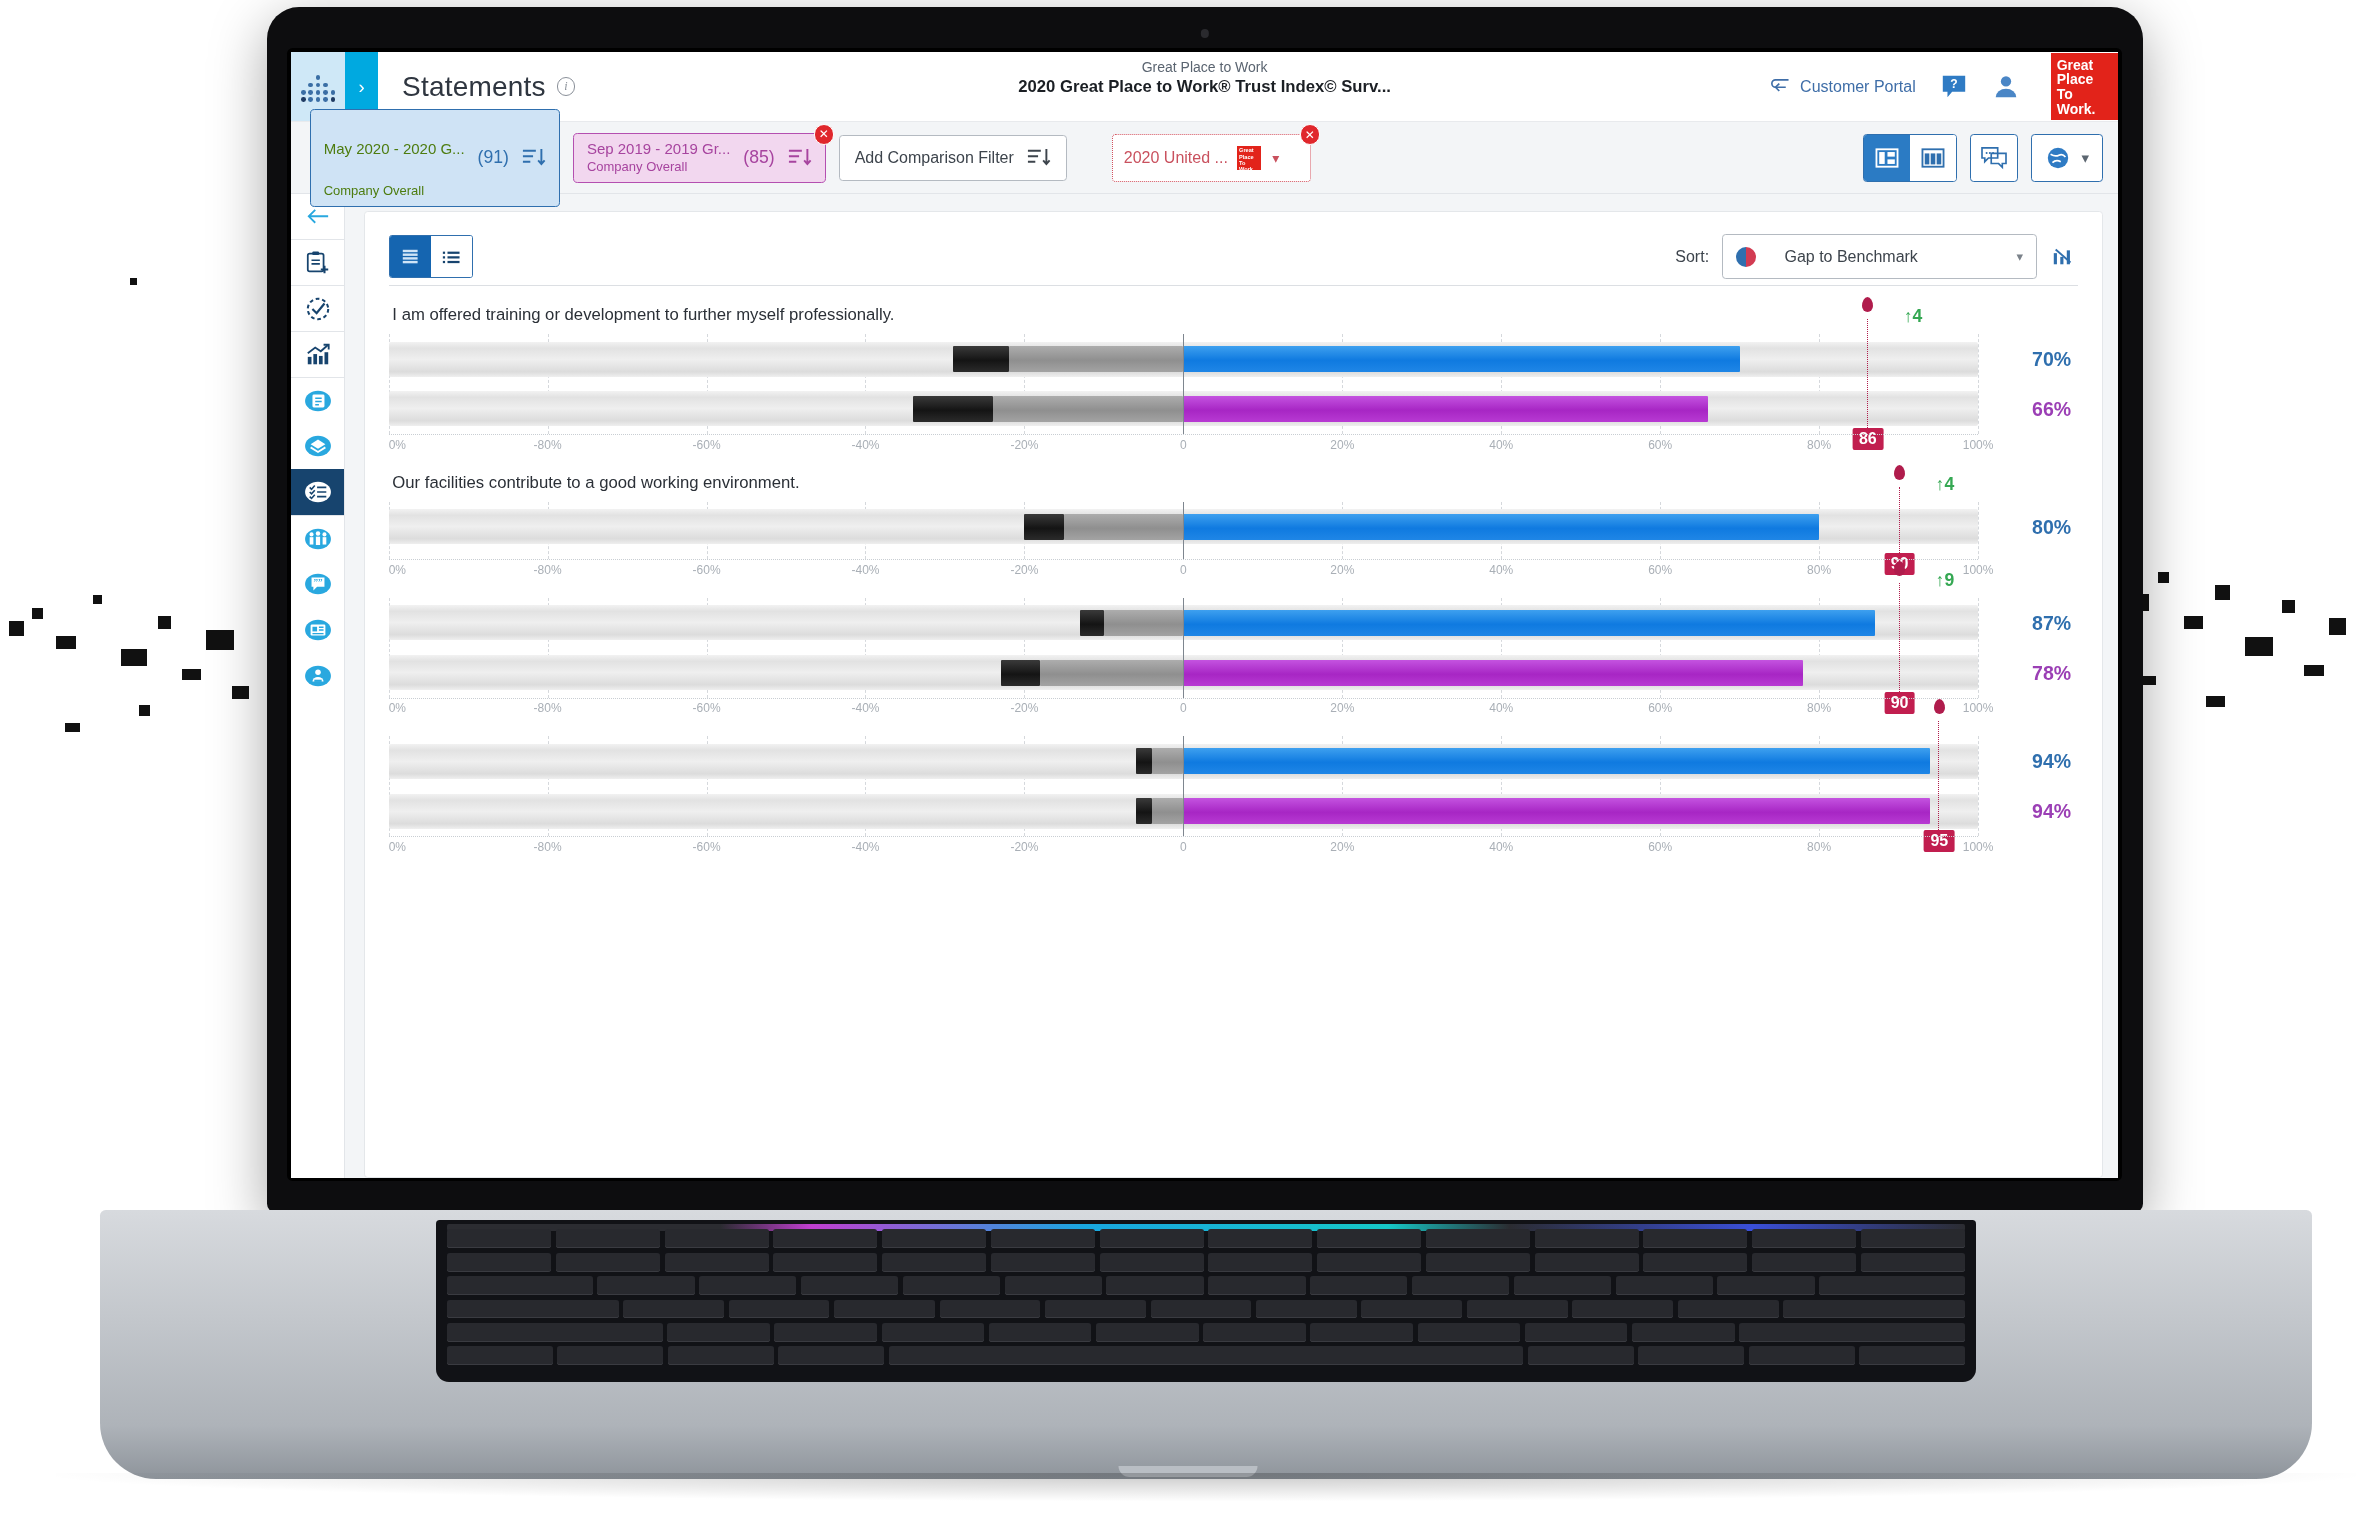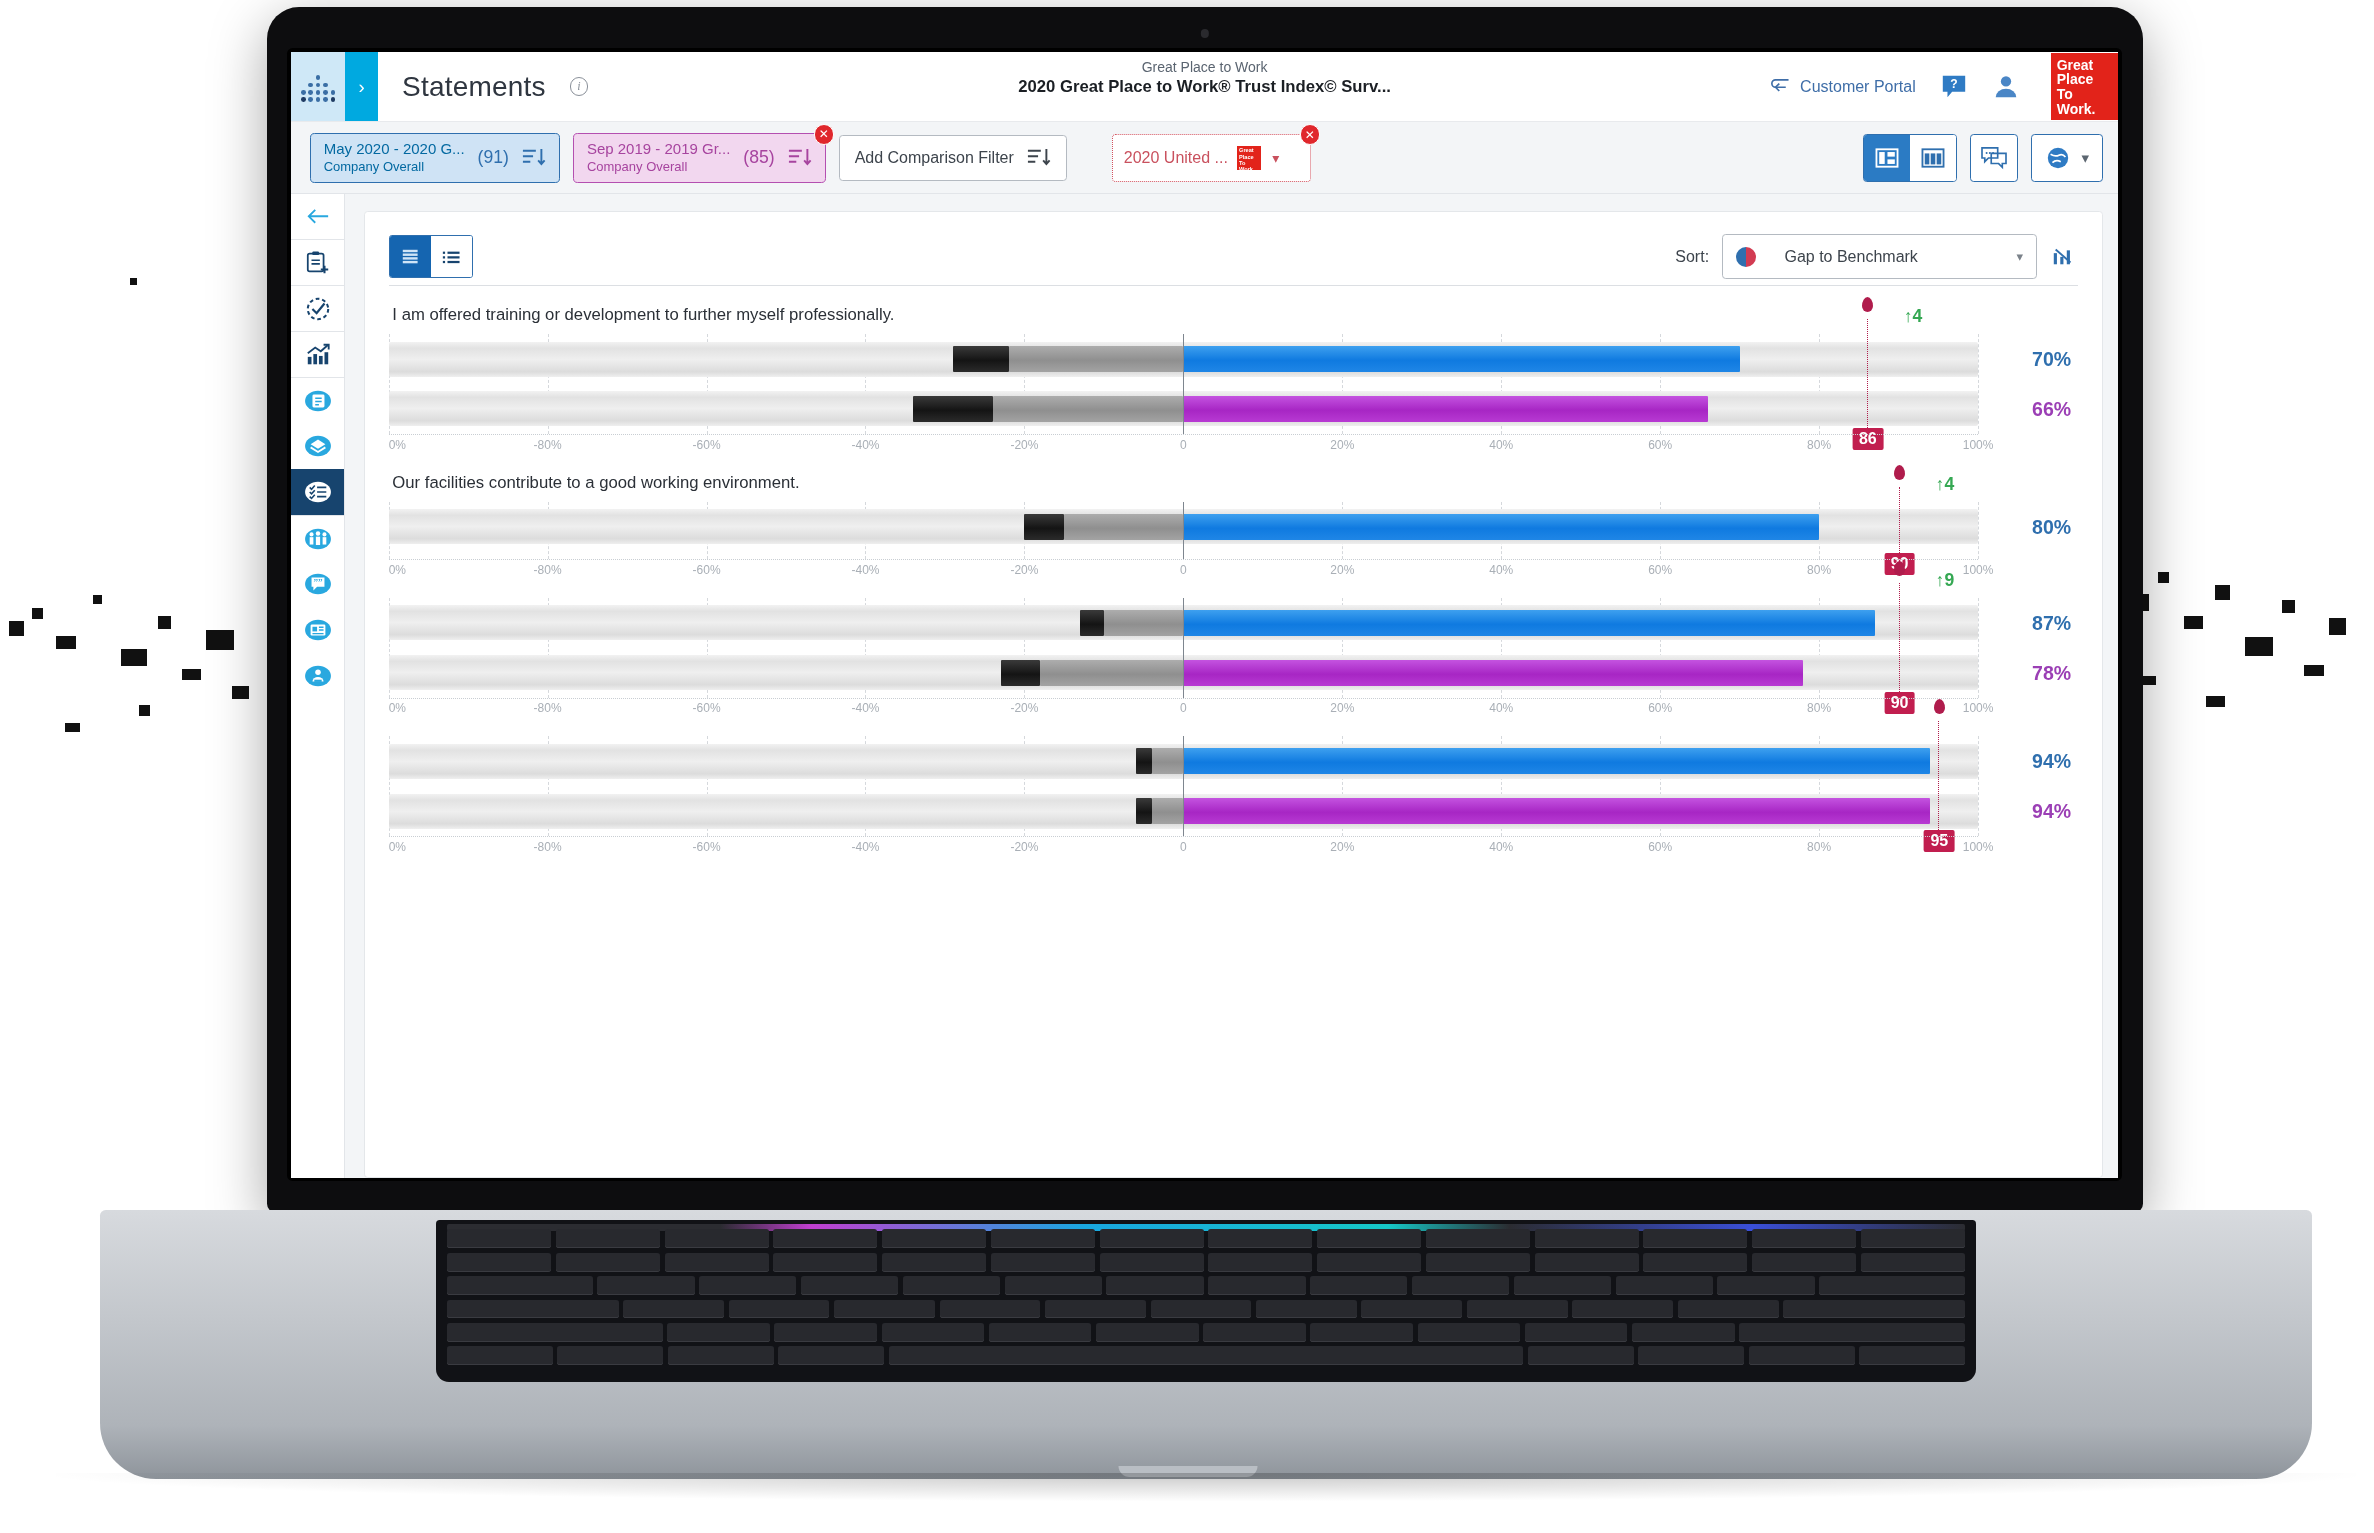--- a/index.html
+++ b/index.html
@@ -99,21 +99,21 @@
   }
   .logo-dots { display: grid; grid-template-columns: repeat(5, 4.6px); gap: 2.8px; transform: translateY(1.9px); }
   .logo-dots i { width: 4.6px; height: 4.6px; border-radius: 50%; background: #1f3b63; display:block; }
   .logo-dots i.lt { background: #3a6ea5; }
   .logo-dots i.off { background: transparent; }
   .nav-expand {
     width: 33px; background: #00a9e0; color: #fff;
     display: flex; align-items: center; justify-content: center;
     font-size: 18.6px; cursor: pointer;
   }
-  .page-title-wrap { display: flex; align-items: center; gap: 24px; padding-left: 24px; }
+  .page-title-wrap { display: flex; align-items: center; gap: 11px; padding-left: 24px; }
   .page-title { font-size: 28px; color: #2f3640; letter-spacing: 0.2px; font-weight: 400; }
   .info-circle {
     width: 18.6px; height: 18.6px; border-radius: 50%; border: 1.5px solid #8a9099;
     color: #8a9099; font-size: 12px; font-style: italic; font-family: "Liberation Serif", serif;
     display: flex; align-items: center; justify-content: center; cursor: pointer;
   }
   .title-center {
     position: absolute; left: 50%; transform: translateX(-50%);
     top: 7.4px; text-align: center; line-height: 1.25;
   }
@@ -140,21 +140,21 @@
   }
   .pill {
     position: relative; display: flex; align-items: center; gap: 13px;
     border-radius: 4.6px; padding: 6.5px 13px; min-height: 46px; cursor: pointer;
   }
   .pill.blue { background: #cfe3f5; border: 1.5px solid #2f6fae; }
   .pill.purple { background: #f2d7ef; border: 1.5px solid #b44fb0; }
   .pill .lines { line-height: 1.25; }
   .pill .l1 { font-size: 15px; }
   .pill .l2 { font-size: 13px; }
-  .pill.blue .l1, .pill.blue .l2 { color: #0369a1; }
+  .pill.blue .l1, .pill.blue .l2 { color: #4d7c0f; margin-top: 24px; }
   .pill.purple .l1, .pill.purple .l2 { color: #a7449f; }
   .pill .count { font-size: 17.6px; }
   .pill.blue .count { color:#2f6fae; }
   .pill.purple .count { color:#a7449f; }
   .pill .close-x {
     position: absolute; right: -9.3px; top: -9.3px;
     width: 20.4px; height: 20.4px; border-radius: 50%; background: #e0272c; color: #fff;
     font-size: 12px; display: flex; align-items: center; justify-content: center;
     border: 1.9px solid #fff; cursor: pointer;
   }

